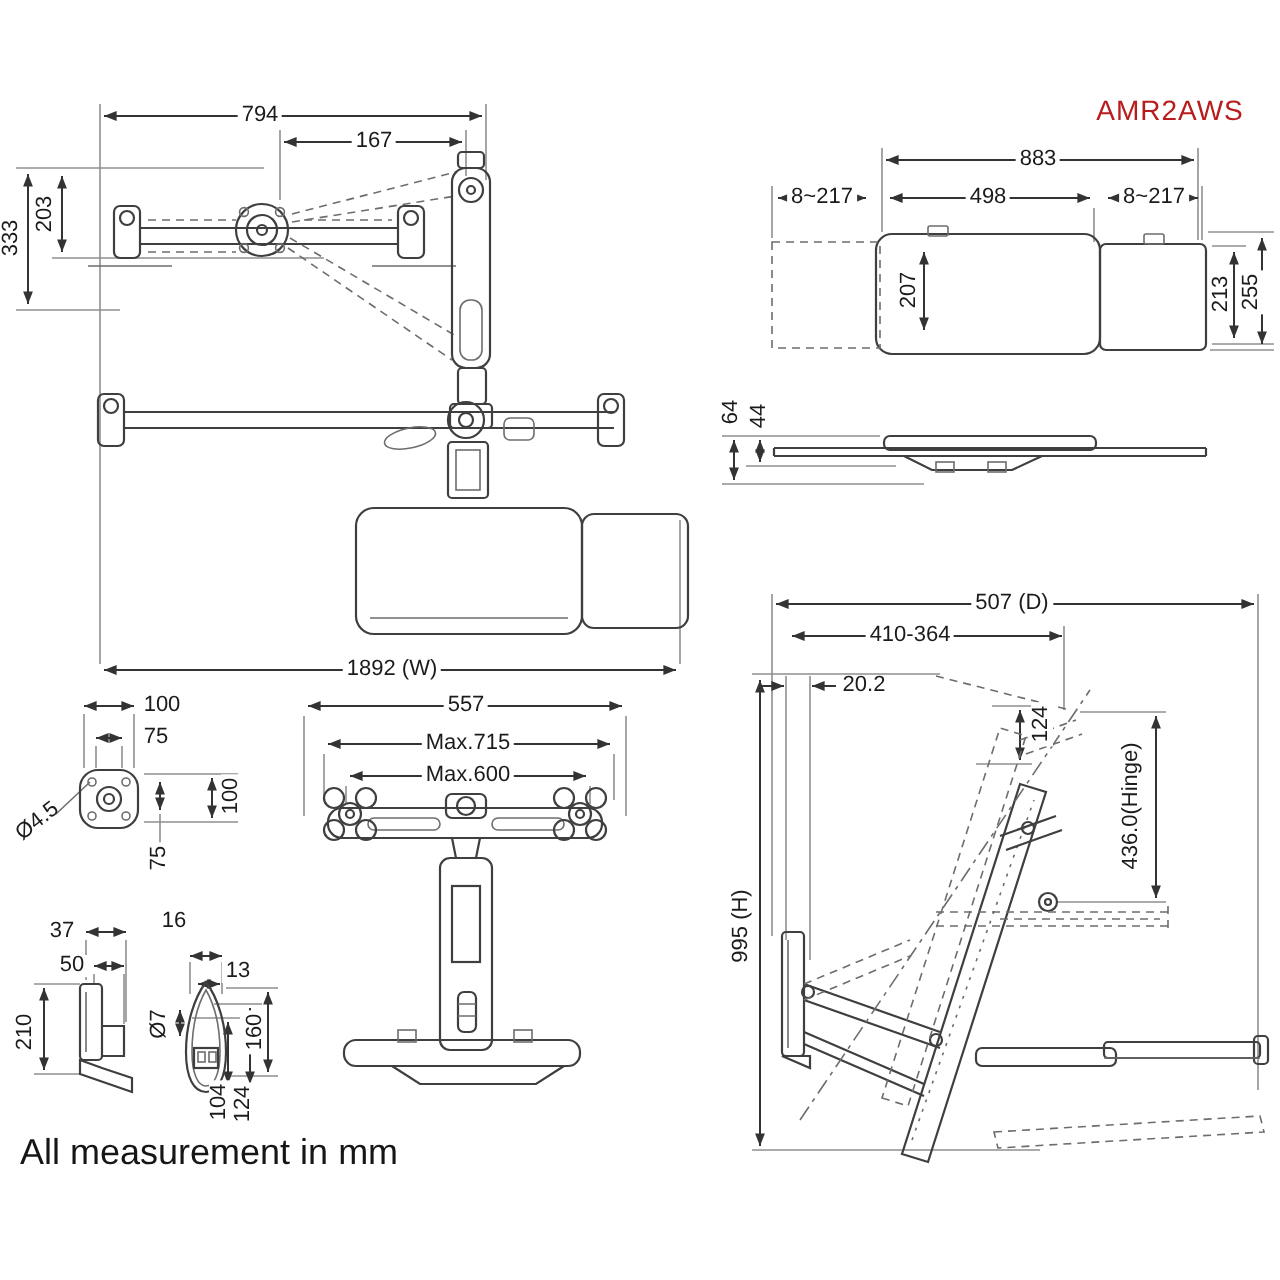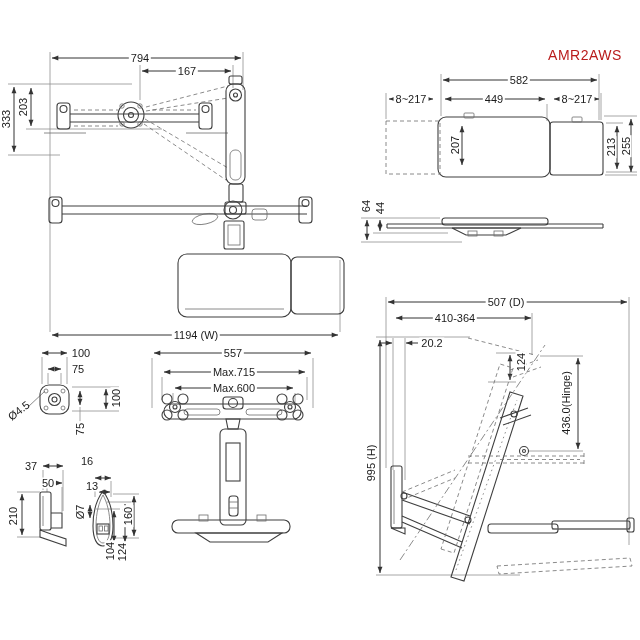--- a/index.html
+++ b/index.html
@@ -227,58 +227,59 @@
     <rect class="s" x="552" y="521" width="78" height="8" rx="2"></rect>
     <rect class="s" x="627" y="518" width="7" height="14" rx="2"></rect>
     <path class="s2" d="M552,529 H630"></path>
     <path class="s2 dash" d="M468,456 H586 M468,463 H586 M584,453 V466 M500,459.5 H580"></path>
     <polygon class="s2 dash" points="497,566 630,558 632,566 499,574"></polygon>
   </g>
 </svg>
 
   <div class="title">AMR2AWS</div>
 
-  <span class="lbl" style="left:140px;top:58px">794</span>
+  <span class="lbl" style="left:130px;top:58px">794</span>
   <span class="lbl" style="left:187px;top:71px">167</span>
   <span class="lbl v" style="left:6px;top:119px">333</span>
   <span class="lbl v" style="left:23px;top:107px">203</span>
-  <span class="lbl" style="left:196px;top:335px">1194 (W)</span>
-
-  <span class="lbl" style="left:519px;top:80px">582</span>
+  <span class="lbl" style="left:196px;top:335px">1892 (W)</span>
+
+  <span class="lbl" style="left:519px;top:80px">883</span>
   <span class="lbl" style="left:411px;top:99px">8~217</span>
-  <span class="lbl" style="left:494px;top:99px">449</span>
+  <span class="lbl" style="left:494px;top:99px">498</span>
   <span class="lbl" style="left:577px;top:99px">8~217</span>
   <span class="lbl v" style="left:455px;top:145px">207</span>
   <span class="lbl v" style="left:611px;top:147px">213</span>
   <span class="lbl v" style="left:626px;top:146px">255</span>
 
   <span class="lbl v" style="left:366px;top:206px">64</span>
   <span class="lbl v" style="left:380px;top:208px">44</span>
 
   <span class="lbl" style="left:81px;top:353px">100</span>
   <span class="lbl" style="left:78px;top:369px">75</span>
   <span class="lbl v" style="left:116px;top:398px">100</span>
   <span class="lbl v" style="left:80px;top:429px">75</span>
   <span class="lbl diag" style="left:19px;top:411px">Ø4.5</span>
 
   <span class="lbl" style="left:31px;top:466px">37</span>
-  <span class="lbl" style="left:48px;top:483px">50</span>
+  <span class="lbl" style="left:36px;top:483px">50</span>
   <span class="lbl v" style="left:13px;top:516px">210</span>
 
   <span class="lbl" style="left:87px;top:461px">16</span>
-  <span class="lbl" style="left:92px;top:486px">13</span>
+  <span class="lbl" style="left:119px;top:486px">13</span>
   <span class="lbl v" style="left:80px;top:512px">Ø7</span>
   <span class="lbl v" style="left:128px;top:516px">160</span>
   <span class="lbl v" style="left:110px;top:551px">104</span>
   <span class="lbl v" style="left:122px;top:552px">124</span>
 
   <span class="lbl" style="left:233px;top:353px">557</span>
   <span class="lbl" style="left:234px;top:372px">Max.715</span>
   <span class="lbl" style="left:234px;top:388px">Max.600</span>
 
   <span class="lbl" style="left:506px;top:302px">507 (D)</span>
   <span class="lbl" style="left:455px;top:318px">410-364</span>
   <span class="lbl" style="left:432px;top:343px">20.2</span>
   <span class="lbl v" style="left:521px;top:362px">124</span>
   <span class="lbl v" style="left:566px;top:403px">436.0(Hinge)</span>
   <span class="lbl v" style="left:371px;top:463px">995 (H)</span>
 
+  <div class="footer">All measurement in mm</div>
 </div>
 
 </body></html>

